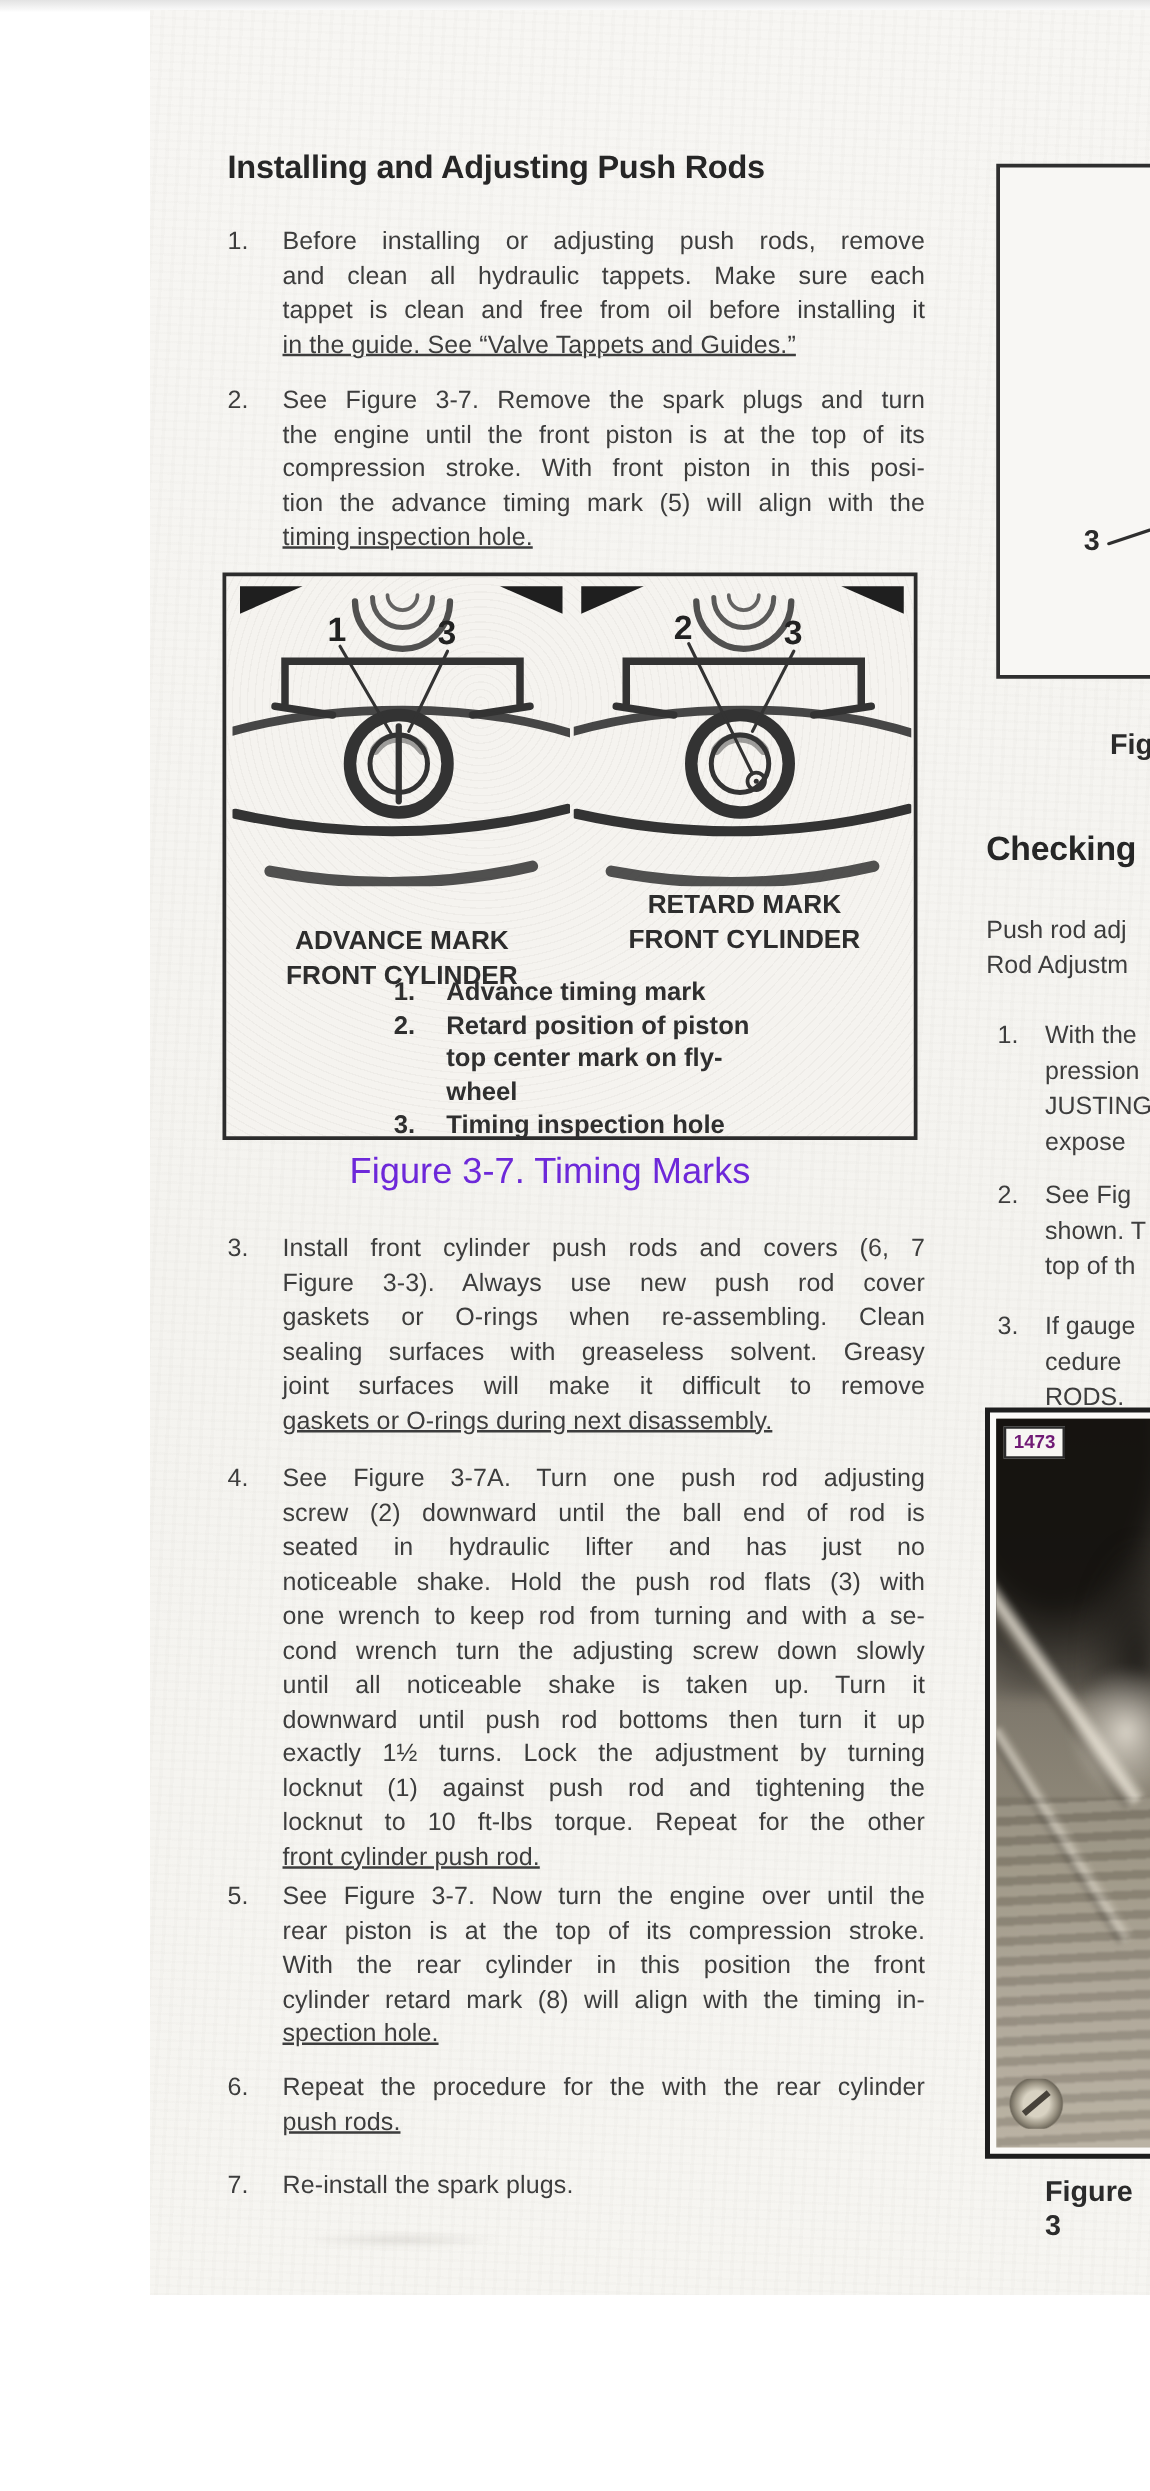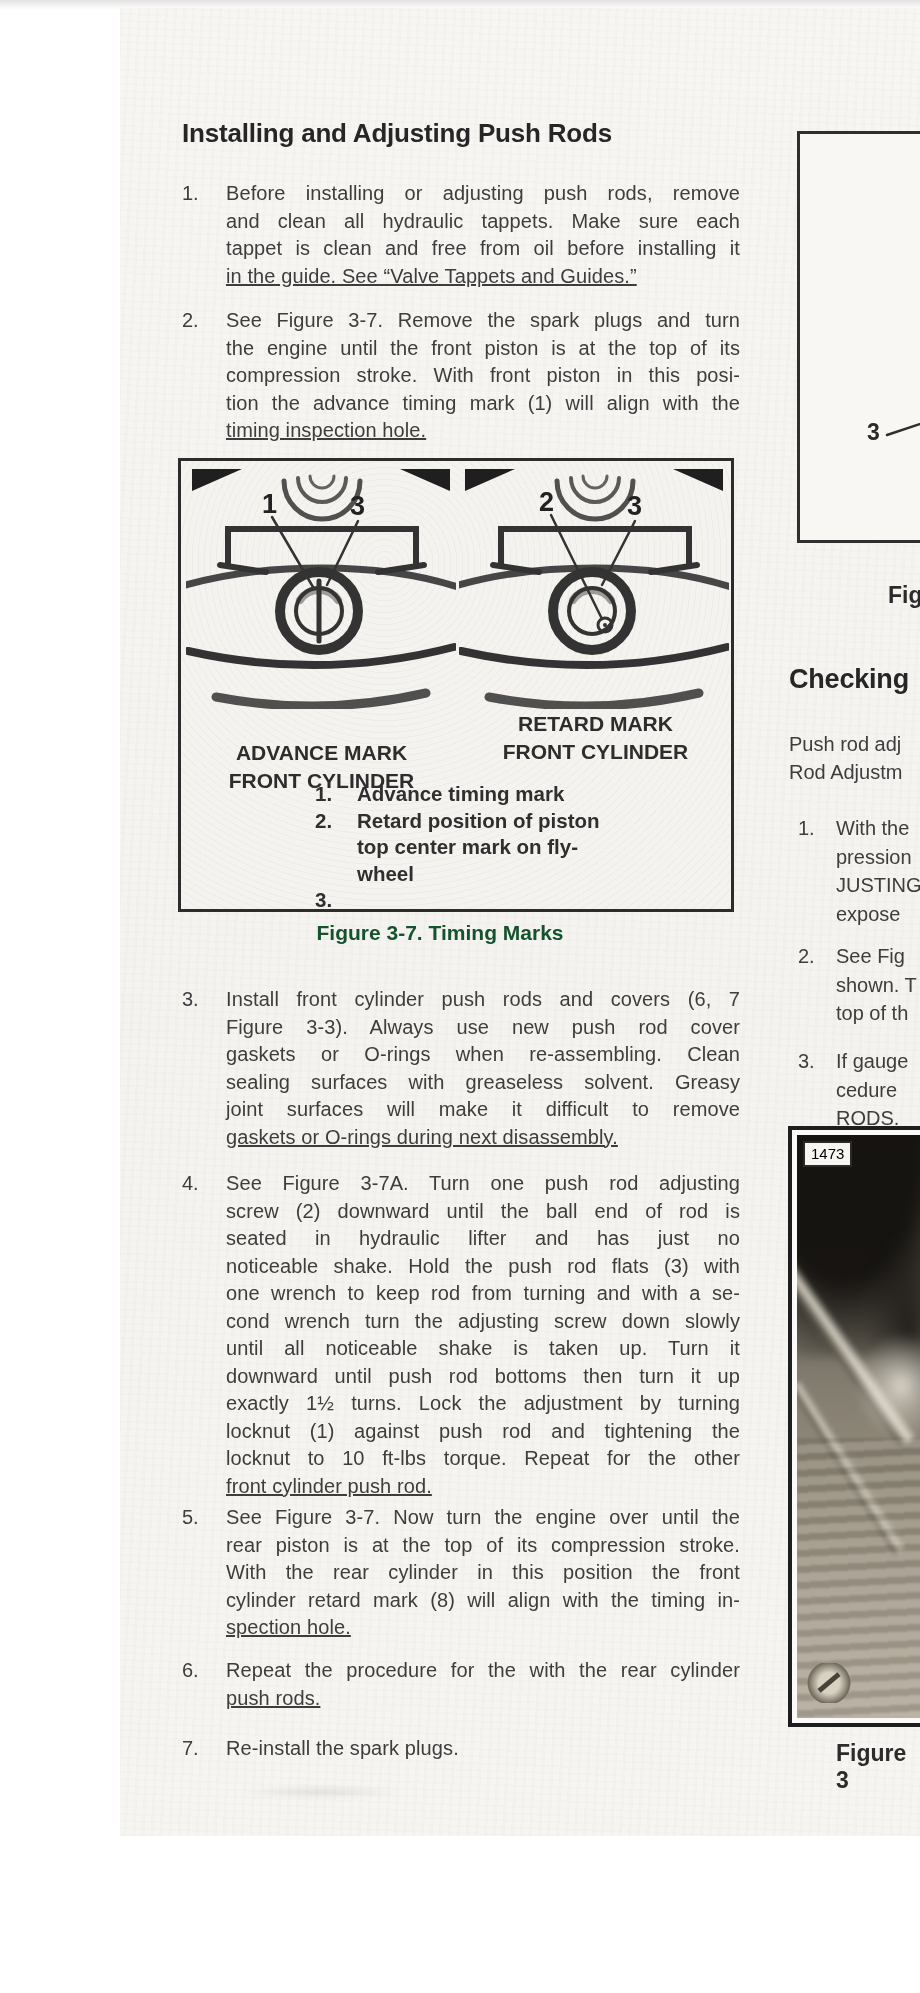--- a/index.html
+++ b/index.html
@@ -37,21 +37,21 @@
   #panel-right-svg{left:278px;}
   .panel-caption{position:absolute;top:249px;width:255px;text-align:center;font-weight:bold;
          font-size:21px;line-height:28px;white-space:pre-line;color:#2d2d2d;}
   #panel-left-caption{left:13px;margin-top:29px;}
   #panel-right-caption{left:287px;}
   .legend{position:absolute;left:134px;top:320px;width:400px;}
   .legend-row{display:flex;font-weight:bold;color:#2f2f2f;}
   .legend-row .num{flex:none;width:42px;font-size:20.5px;line-height:26.5px;}
   .legend-row .txt{flex:none;width:300px;font-size:20.5px;line-height:26.5px;white-space:pre-line;}
   #fig37-caption{position:absolute;left:160px;top:921px;width:560px;text-align:center;
-         font-weight:bold;font-size:21px;color:#14532d;}
+         font-weight:normal;font-size:29px;color:#6d28d9;}
 
   
   #top-figure{position:absolute;left:797px;top:131px;width:150px;height:406px;
          border:3px solid #2f2f2f;background:#f8f7f4;}
   #top-figure .callout{position:absolute;left:67px;top:285px;font-size:23px;font-weight:bold;color:#2a2a2a;}
   #top-figure .leader{position:absolute;left:85px;top:273px;}
   #fig-cap-frag{position:absolute;left:888px;top:582px;font-size:23px;font-weight:bold;color:#2b2b2b;}
   #right-intro{position:absolute;left:789px;top:731px;width:135px;font-size:20px;line-height:27.5px;
          white-space:pre-line;color:#3d3d3d;}
   .rstep{position:absolute;left:798px;width:130px;display:flex;}
@@ -75,21 +75,21 @@
          background:linear-gradient(180deg, rgba(230,224,211,0) 0%, rgba(230,224,211,0.7) 45%, rgba(80,75,66,0.55) 80%, rgba(80,75,66,0) 100%);}
   .ph-glow{position:absolute;right:-14%;top:34%;width:70%;height:18%;filter:blur(4px);
          background:radial-gradient(closest-side, rgba(232,226,214,0.9), rgba(232,226,214,0));}
   .ph-stripes{position:absolute;left:0;bottom:0;width:100%;height:48%;filter:blur(1px);opacity:.55;
          background:repeating-linear-gradient(177deg, rgba(66,62,53,0.35) 0 7px, rgba(205,198,185,0.35) 7px 16px);}
   .ph-bolt{position:absolute;left:7%;bottom:2.5%;width:46px;height:40px;
          background:radial-gradient(circle at 50% 50%, #d8d2c2 0 34%, #9b9484 55%, #6f695c 68%, rgba(111,105,92,0) 72%);}
   .ph-bolt:after{content:"";position:absolute;left:10px;top:17px;width:26px;height:5px;
          background:#47423a;transform:rotate(-40deg);}
   #photo-tag{position:absolute;left:6px;top:6px;background:#f7f6f2;border:2px solid #2a2a2a;
-         padding:0 6px;font-size:15px;font-weight:normal;color:#000000;line-height:22px;}
+         padding:0 6px;font-size:15px;font-weight:bold;color:#701a75;line-height:22px;}
   #photo-caption{position:absolute;left:836px;top:1740px;font-size:23px;font-weight:bold;color:#2b2b2b;}
 
   svg .ink{stroke:#333;fill:none;stroke-linecap:round;}
   svg text{font-family:"Liberation Sans","DejaVu Sans",sans-serif;font-weight:bold;fill:#222;}
 </style>
 </head>
 <body>
 
 <div id="page" class="noselect">
   <div id="top-shade"></div>
@@ -97,21 +97,21 @@
   <div class="smudge"></div>
 
   <h1 class="sec" id="left-heading">Installing and Adjusting Push Rods</h1>
 
   <div class="lstep" style="top:180px">
     <span class="num">1.</span>
     <div class="txt"><div class="jline">Before installing or adjusting push rods, remove</div><div class="jline">and clean all hydraulic tappets. Make sure each</div><div class="jline">tappet is clean and free from oil before installing it</div><div class="jline jlast">in the guide. See “Valve Tappets and Guides.”</div></div>
   </div>
   <div class="lstep" style="top:307px">
     <span class="num">2.</span>
-    <div class="txt"><div class="jline">See Figure 3-7. Remove the spark plugs and turn</div><div class="jline">the engine until the front piston is at the top of its</div><div class="jline">compression stroke. With front piston in this posi-</div><div class="jline">tion the advance timing mark (1) will align with the</div><div class="jline jlast">timing inspection hole.</div></div>
+    <div class="txt"><div class="jline">See Figure 3-7. Remove the spark plugs and turn</div><div class="jline">the engine until the front piston is at the top of its</div><div class="jline">compression stroke. With front piston in this posi-</div><div class="jline">tion the advance timing mark (5) will align with the</div><div class="jline jlast">timing inspection hole.</div></div>
   </div>
   <div class="lstep" style="top:986px">
     <span class="num">3.</span>
     <div class="txt"><div class="jline">Install front cylinder push rods and covers (6, 7</div><div class="jline">Figure 3-3). Always use new push rod cover</div><div class="jline">gaskets or O-rings when re-assembling. Clean</div><div class="jline">sealing surfaces with greaseless solvent. Greasy</div><div class="jline">joint surfaces will make it difficult to remove</div><div class="jline jlast">gaskets or O-rings during next disassembly.</div></div>
   </div>
   <div class="lstep" style="top:1170px">
     <span class="num">4.</span>
     <div class="txt"><div class="jline">See Figure 3-7A. Turn one push rod adjusting</div><div class="jline">screw (2) downward until the ball end of rod is</div><div class="jline">seated in hydraulic lifter and has just no</div><div class="jline">noticeable shake. Hold the push rod flats (3) with</div><div class="jline">one wrench to keep rod from turning and with a se-</div><div class="jline">cond wrench turn the adjusting screw down slowly</div><div class="jline">until all noticeable shake is taken up. Turn it</div><div class="jline">downward until push rod bottoms then turn it up</div><div class="jline">exactly 1½ turns. Lock the adjustment by turning</div><div class="jline">locknut (1) against push rod and tightening the</div><div class="jline">locknut to 10 ft-lbs torque. Repeat for the other</div><div class="jline jlast">front cylinder push rod.</div></div>
   </div>
   <div class="lstep" style="top:1504px">
@@ -186,20 +186,21 @@
         <span class="txt">Advance timing mark</span>
       </div>
       <div class="legend-row">
         <span class="num">2.</span>
         <span class="txt">Retard position of piston
 top center mark on fly-
 wheel</span>
       </div>
       <div class="legend-row">
         <span class="num">3.</span>
+        <span class="txt">Timing inspection hole</span>
       </div>
     </div>
   </div>
   <div id="fig37-caption">Figure 3-7. Timing Marks</div>
 
   <div id="top-figure">
     <span class="callout">3</span>
     <svg class="leader" width="60" height="34">
       <line x1="2" y1="28" x2="56" y2="10" stroke="#2f2f2f" stroke-width="2.5" stroke-linecap="round"></line>
     </svg>

